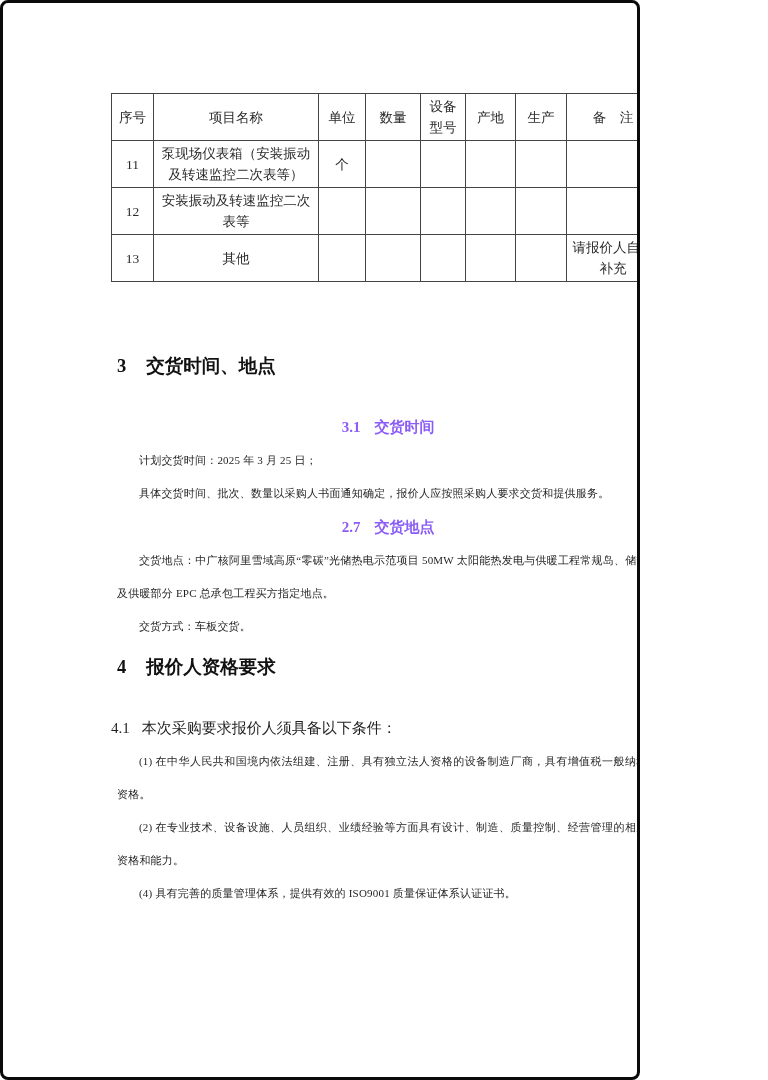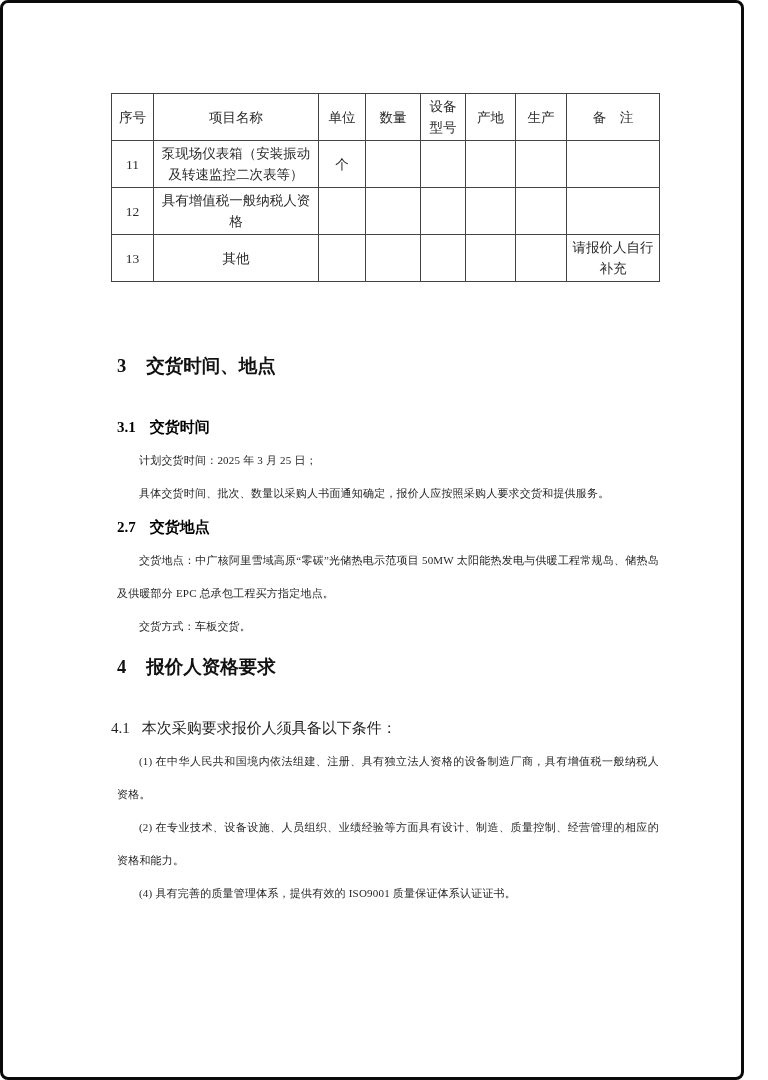--- a/index.html
+++ b/index.html
@@ -3,21 +3,21 @@
 <meta charset="utf-8">
 <style>
   * { box-sizing: border-box; margin: 0; padding: 0; }
   html, body { background: #ffffff; }
   body {
     font-family: "Liberation Serif", "DejaVu Serif", serif;
     color: #1f1f1f;
   }
   .page {
     position: relative;
-    width: 744px;
+    width: 640px;
     height: 1080px;
     background: #ffffff;
     border: 3px solid #0a0a0a;
     border-radius: 8px;
     overflow: hidden;
   }
   .content {
     margin-left: 108px;
     width: 548px;
     padding-top: 90px;
@@ -51,22 +51,23 @@
     line-height: 24px;
   }
   .h-major .num { display: inline-block; margin-right: 20px; font-family: "Liberation Serif", serif; }
   .h3-major { margin: 72px 0 32px 6px; }
   .h4-major { margin: 12px 0 33px 6px; }
   .h-minor {
     font-family: "Liberation Sans", "DejaVu Sans", sans-serif;
     font-weight: bold;
     font-size: 15px;
     line-height: 33px;
-    color: #000000;
+    color: #8b5cf6;
     margin-left: 6px;
+    text-align: center;
   }
   .h-minor .num { display: inline-block; margin-right: 14px; font-family: "Liberation Serif", serif; font-weight: bold; }
   
   .para {
     font-size: 11px;
     line-height: 33px;
     text-align: justify;
     text-indent: 2em;
     color: #1f1f1f;
     margin-left: 6px;
@@ -112,21 +113,21 @@
         <td>泵现场仪表箱（安装振动及转速监控二次表等）</td>
         <td>个</td>
         <td></td>
         <td></td>
         <td></td>
         <td></td>
         <td></td>
       </tr>
       <tr class="r12">
         <td>12</td>
-        <td>具有增值税一般纳税人资格</td>
+        <td>安装振动及转速监控二次表等</td>
         <td></td>
         <td></td>
         <td></td>
         <td></td>
         <td></td>
         <td></td>
       </tr>
       <tr class="r13">
         <td>13</td>
         <td>其他</td>

